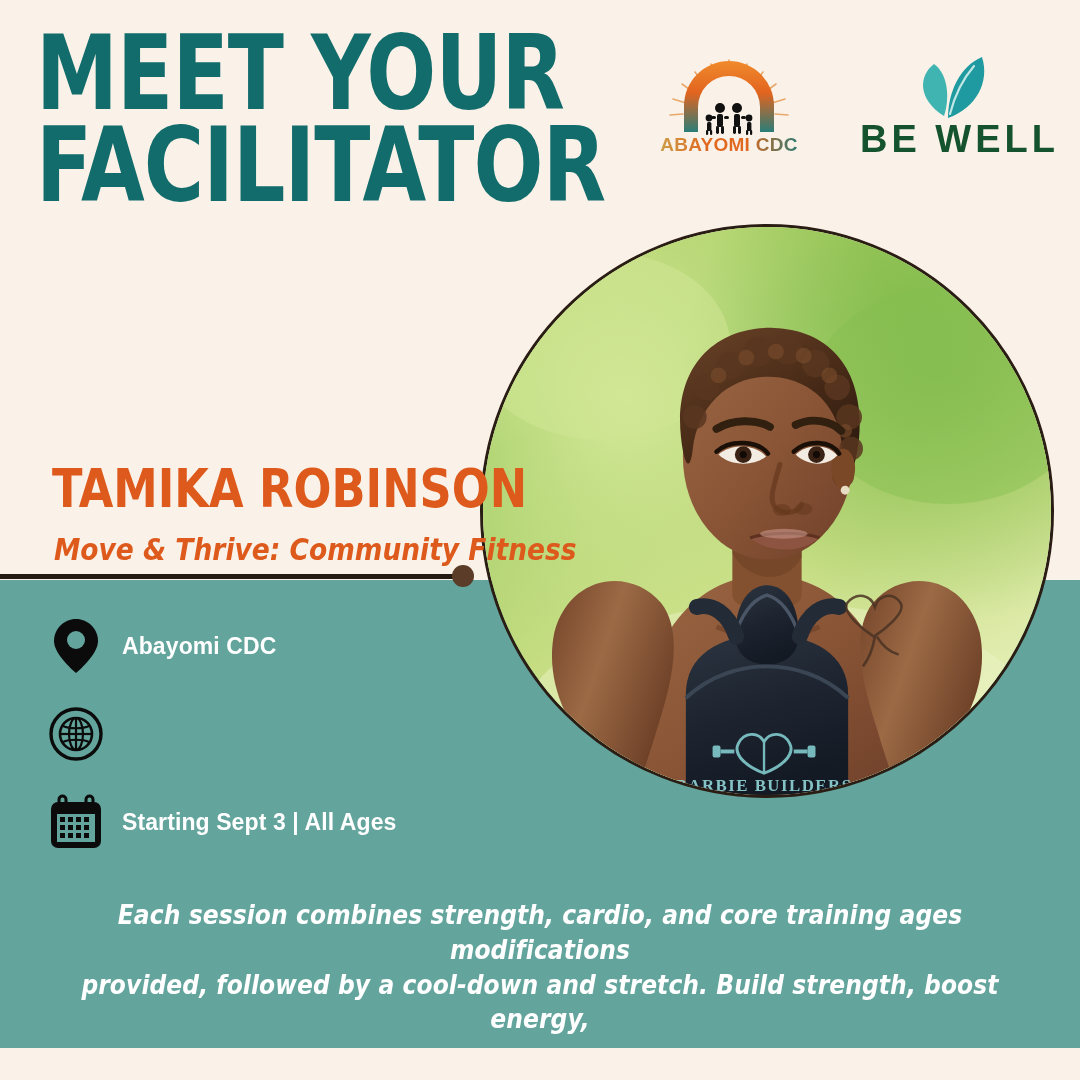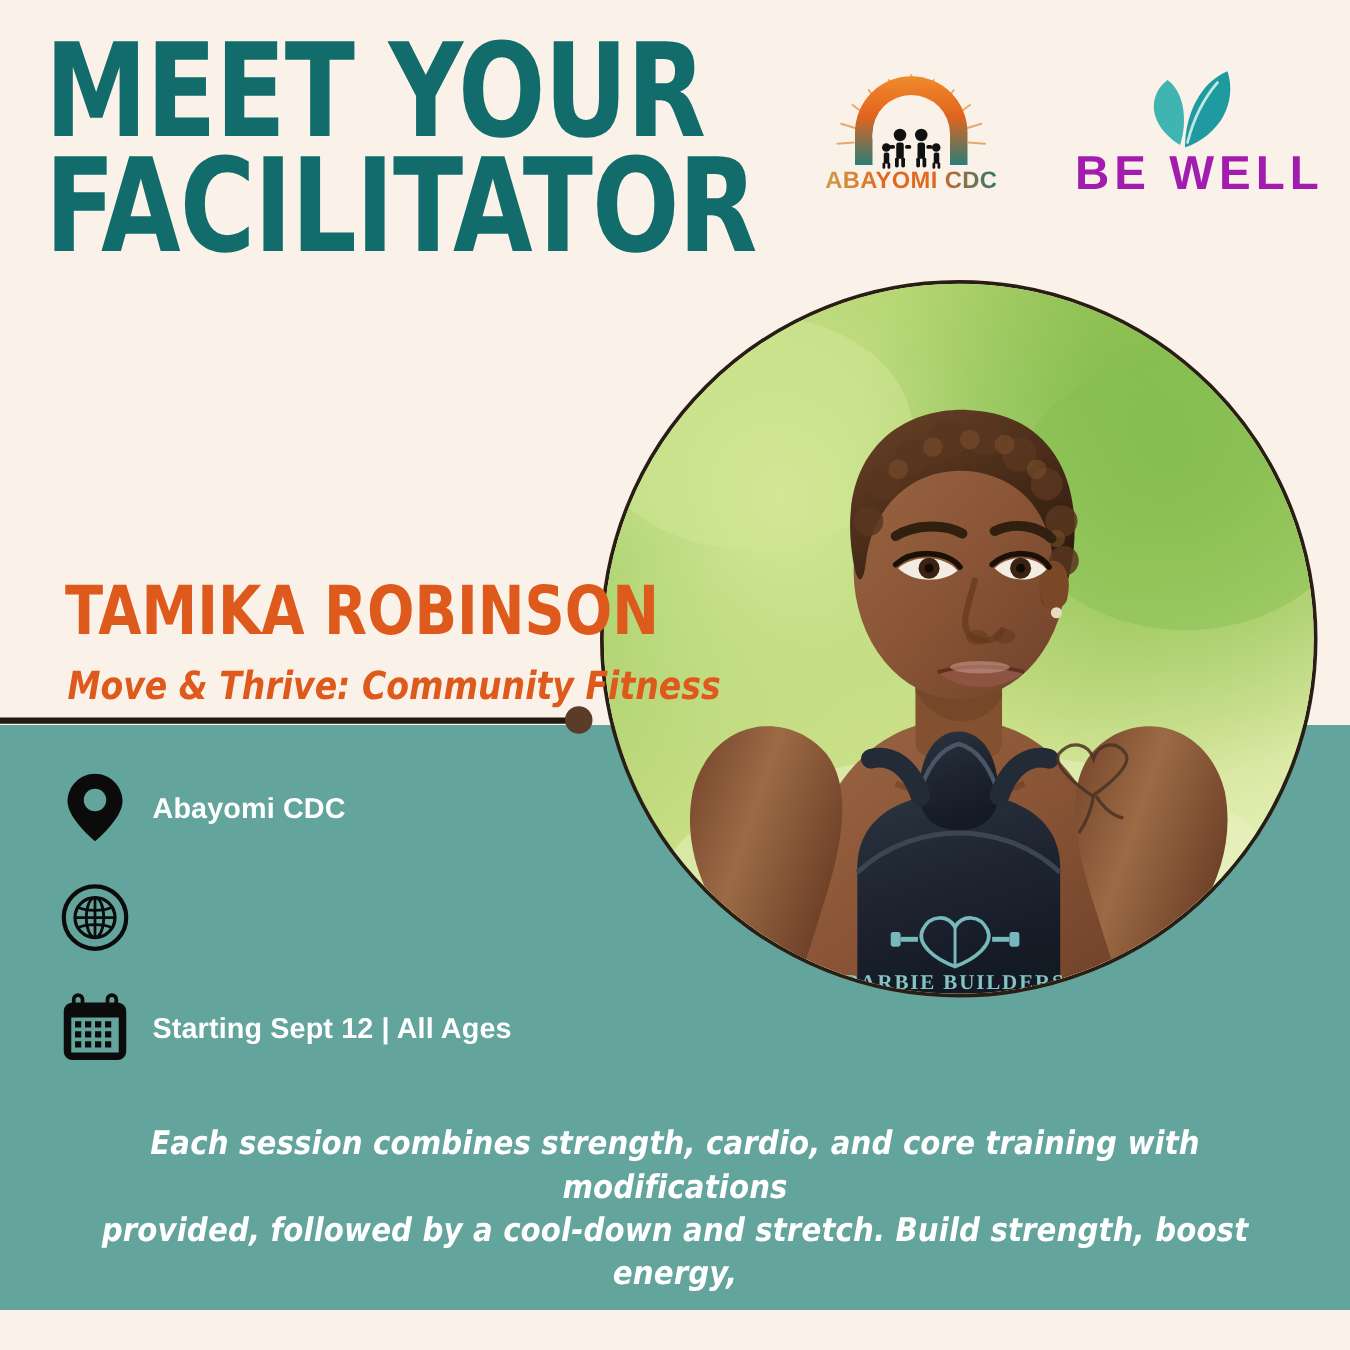--- a/index.html
+++ b/index.html
@@ -121,21 +121,21 @@
   .logo-bewell .bw-text {
     position: absolute;
     left: 0;
     top: 62px;
     width: 182px;
     text-align: center;
     font-family: "Liberation Sans", sans-serif;
     font-weight: 700;
     font-size: 38px;
     letter-spacing: 4px;
-    color: #a21caf;
+    color: #14532d;
     white-space: nowrap;
   }
 
   
   .portrait {
     position: absolute;
     left: 480px;
     top: 224px;
     width: 574px;
     height: 574px;
@@ -485,25 +485,25 @@
             <rect x="27" y="31" width="5" height="5"></rect>
               <rect x="35" y="31" width="5" height="5"></rect>
             <rect x="11" y="39" width="5" height="5"></rect>
               <rect x="19" y="39" width="5" height="5"></rect>
             <rect x="27" y="39" width="5" height="5"></rect>
               <rect x="35" y="39" width="5" height="5"></rect>
           </g>
         </svg>
       </div>
       <div class="detail-text">
-        <span>Starting Sept 12 | All Ages</span>
+        <span>Starting Sept 3 | All Ages</span>
       </div>
     </div>
 
   </div>
 
   <div class="description">
-    <div>Each session combines strength, cardio, and core training with modifications</div>
+    <div>Each session combines strength, cardio, and core training ages modifications</div>
     <div>provided, followed by a cool-down and stretch. Build strength, boost energy,</div>
 
   </div>
 
 </div>
 
 </body></html>

